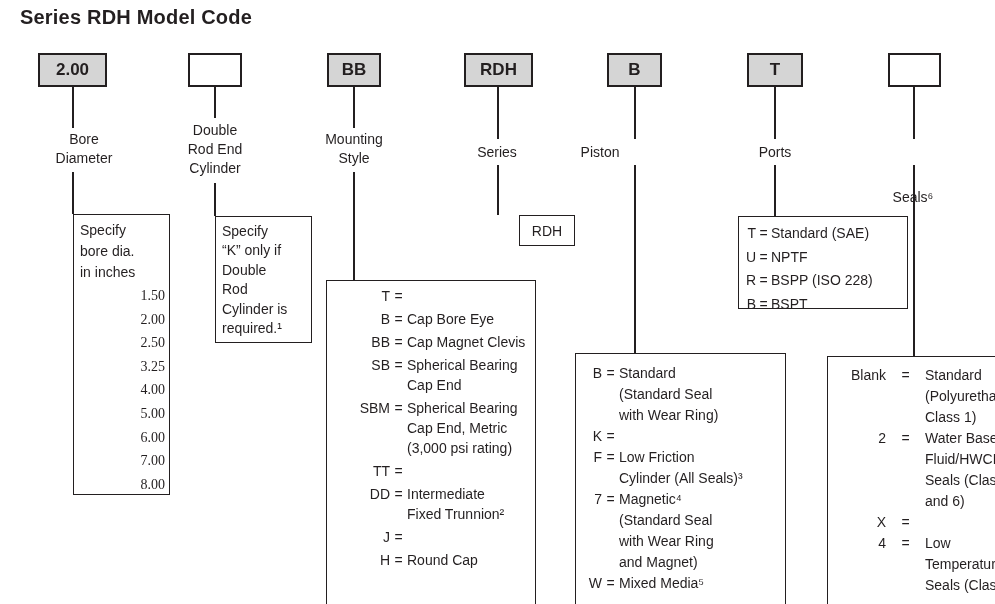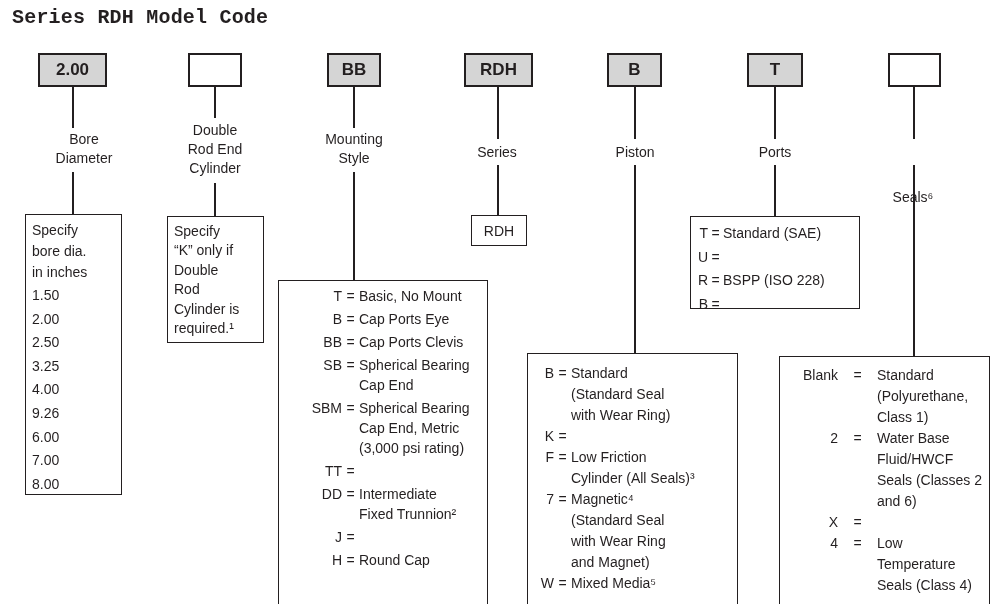--- a/index.html
+++ b/index.html
@@ -5,22 +5,22 @@
   html,body{margin:0;padding:0;background:#ffffff;}
   #stage{
     position:relative;
     width:995px;height:604px;
     overflow:hidden;
     background:#ffffff;
     font-family:"Liberation Sans","DejaVu Sans",sans-serif;
     color:#231f20;
   }
   #page-title{
-    position:absolute;left:12px;top:6px;
-    font-size:20px;font-weight:bold;letter-spacing:.2px;font-family:Liberation Mono, monospace;
+    position:absolute;left:20px;top:6px;
+    font-size:20px;font-weight:bold;letter-spacing:.2px;
   }
   
   .code-box{
     position:absolute;top:53px;height:34px;box-sizing:border-box;
     border:2px solid #231f20;background:#ffffff;
     display:flex;align-items:center;justify-content:center;
     font-size:17px;font-weight:bold;
   }
   .code-box.filled{background:#d5d5d5;}
   #cb-bore{left:38px;width:69px;}
@@ -48,31 +48,31 @@
   #l-seals-2{left:913px;top:165px;height:191px;}
   
   .col-label{
     position:absolute;font-size:14px;line-height:19px;
     text-align:center;white-space:pre-line;transform:translateX(-50%);
   }
   #lbl-bore{left:84px;top:130px;}
   #lbl-double{left:215px;top:121px;}
   #lbl-mounting{left:354px;top:130px;}
   #lbl-series{left:497px;top:143px;}
-  #lbl-piston{left:635px;top:143px;}
+  #lbl-piston{left:600px;top:143px;}
   #lbl-ports{left:775px;top:143px;}
   #lbl-seals{left:913px;top:143px;margin-top:45px;}
   
   .detail-box{
     position:absolute;box-sizing:border-box;background:#ffffff;
-    border:1.5px solid #231f20;font-size:14px;
+    border:1.5px solid #231f20;font-size:14px;margin-left:48px;
   }
   #d-bore{left:25px;top:214px;width:97px;height:281px;padding:5px 4px 0 6px;}
   #d-bore .hdr{line-height:21px;white-space:pre-line;}
-  #d-bore .sizes{margin-top:1px;text-align:left;line-height:23.6px;}
+  #d-bore .sizes{margin-top:1px;text-align:right;line-height:23.6px;font-family:Liberation Serif, serif;}
   #d-double{left:167px;top:216px;width:97px;height:127px;padding:5px 3px 0 6px;line-height:19.4px;white-space:pre-line;}
   #d-series{left:471px;top:215px;width:56px;height:31px;display:flex;align-items:center;justify-content:center;}
   #d-mounting{left:278px;top:280px;width:210px;height:334px;padding:5px 2px 0 4px;}
   #d-piston{left:527px;top:353px;width:211px;height:261px;padding:9px 2px 0 6px;}
   #d-ports{left:690px;top:216px;width:170px;height:93px;padding:5px 2px 0 5px;}
   #d-seals{left:779px;top:356px;width:211px;height:258px;padding:8px 2px 0 6px;}
   
   .entry{display:grid;column-gap:4px;}
   .entry .k{text-align:right;white-space:nowrap;}
   .entry .eq{text-align:center;}
@@ -127,51 +127,50 @@
   <div class="detail-box" id="d-bore">
     <div class="hdr">Specify
 bore dia.
 in inches</div>
     <div class="sizes">
         <div class="line">1.50</div>
         <div class="line">2.00</div>
         <div class="line">2.50</div>
         <div class="line">3.25</div>
         <div class="line">4.00</div>
-        <div class="line">9.26</div>
+        <div class="line">5.00</div>
         <div class="line">6.00</div>
         <div class="line">7.00</div>
         <div class="line">8.00</div>
       </div>
   </div>
 
   <div class="detail-box" id="d-double">Specify
 “K” only if
 Double
 Rod
 Cylinder is
 required.¹</div>
 
   <div class="detail-box" id="d-series">RDH</div>
 
   <div class="detail-box" id="d-mounting">
       <div class="entry">
         <span class="k">T</span>
         <span class="eq">=</span>
-        <span class="d">Basic, No Mount</span>
       </div>
       <div class="entry">
         <span class="k">B</span>
         <span class="eq">=</span>
-        <span class="d">Cap Ports Eye</span>
+        <span class="d">Cap Bore Eye</span>
       </div>
       <div class="entry">
         <span class="k">BB</span>
         <span class="eq">=</span>
-        <span class="d">Cap Ports Clevis</span>
+        <span class="d">Cap Magnet Clevis</span>
       </div>
       <div class="entry">
         <span class="k">SB</span>
         <span class="eq">=</span>
         <span class="d">Spherical Bearing
 Cap End</span>
       </div>
       <div class="entry">
         <span class="k">SBM</span>
         <span class="eq">=</span>
@@ -235,29 +234,31 @@
 
   <div class="detail-box" id="d-ports">
       <div class="entry">
         <span class="k">T</span>
         <span class="eq">=</span>
         <span class="d">Standard (SAE)</span>
       </div>
       <div class="entry">
         <span class="k">U</span>
         <span class="eq">=</span>
+        <span class="d">NPTF</span>
       </div>
       <div class="entry">
         <span class="k">R</span>
         <span class="eq">=</span>
         <span class="d">BSPP (ISO 228)</span>
       </div>
       <div class="entry">
         <span class="k">B</span>
         <span class="eq">=</span>
+        <span class="d">BSPT</span>
       </div>
     </div>
 
   <div class="detail-box" id="d-seals">
       <div class="entry">
         <span class="k">Blank</span>
         <span class="eq">=</span>
         <span class="d">Standard
 (Polyurethane,
 Class 1)</span>

